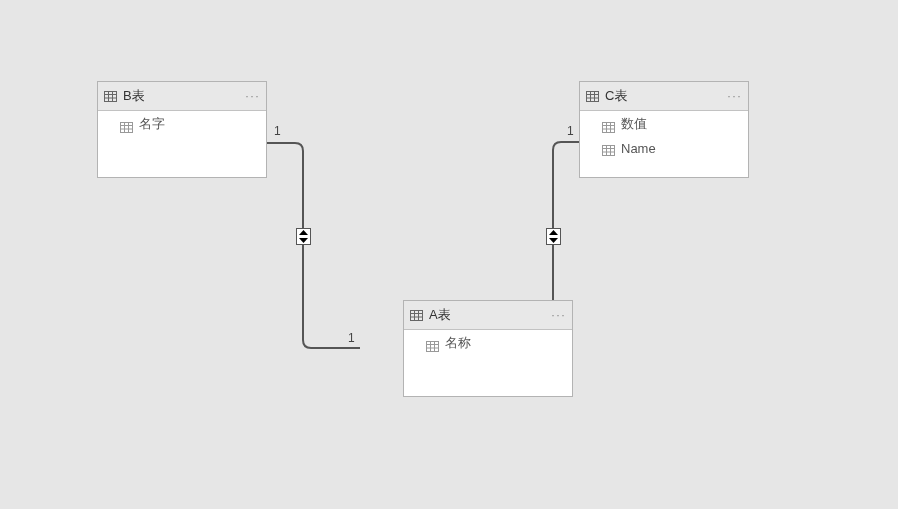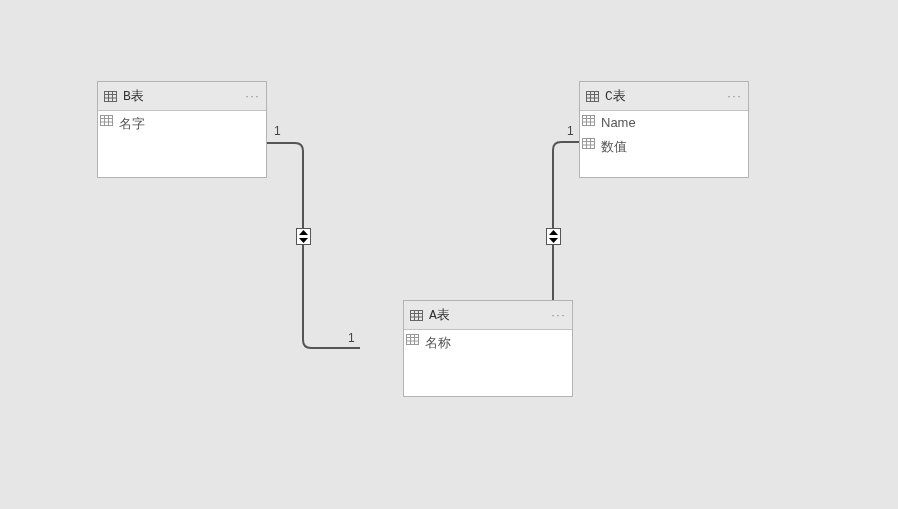--- a/index.html
+++ b/index.html
@@ -30,32 +30,31 @@
     align-items: center;
     background: #e8e8e8;
     border-bottom: 1px solid #c2c2c2;
     padding: 5px 6px;
     gap: 6px;
   }
   .table-header .title {
     flex: 1;
     font-size: 13px;
     color: #333;
-    font-family: Liberation Mono, monospace;
   }
   .table-header .more {
     color: #888;
     font-size: 12px;
     letter-spacing: 1px;
     cursor: pointer;
   }
   .field-row {
     display: flex;
-    align-items: flex-start;
-    padding: 4px 2px;
+    align-items: flex-end;
+    padding: 4px 22px;
     gap: 6px;
   }
   .field-row .label {
     font-size: 13px;
     color: #555;
   }
   .table-body {
     min-height: 66px;
     padding-bottom: 8px;
   }
@@ -165,33 +164,33 @@
       <div class="field-row">
         <span class="icon-table">
           <svg viewBox="0 0 13 11">
               <rect x="0.5" y="0.5" width="12" height="10" fill="none" stroke="#999"></rect>
               <line x1="0.5" y1="3.5" x2="12.5" y2="3.5" stroke="#999"></line>
               <line x1="0.5" y1="7" x2="12.5" y2="7" stroke="#999"></line>
               <line x1="4.5" y1="0.5" x2="4.5" y2="10.5" stroke="#999"></line>
               <line x1="8.5" y1="0.5" x2="8.5" y2="10.5" stroke="#999"></line>
             </svg>
         </span>
+        <span class="label">数值</span>
+      </div>
+      <div class="field-row">
+        <span class="icon-table">
+          <svg viewBox="0 0 13 11">
+              <rect x="0.5" y="0.5" width="12" height="10" fill="none" stroke="#999"></rect>
+              <line x1="0.5" y1="3.5" x2="12.5" y2="3.5" stroke="#999"></line>
+              <line x1="0.5" y1="7" x2="12.5" y2="7" stroke="#999"></line>
+              <line x1="4.5" y1="0.5" x2="4.5" y2="10.5" stroke="#999"></line>
+              <line x1="8.5" y1="0.5" x2="8.5" y2="10.5" stroke="#999"></line>
+            </svg>
+        </span>
         <span class="label">Name</span>
-      </div>
-      <div class="field-row">
-        <span class="icon-table">
-          <svg viewBox="0 0 13 11">
-              <rect x="0.5" y="0.5" width="12" height="10" fill="none" stroke="#999"></rect>
-              <line x1="0.5" y1="3.5" x2="12.5" y2="3.5" stroke="#999"></line>
-              <line x1="0.5" y1="7" x2="12.5" y2="7" stroke="#999"></line>
-              <line x1="4.5" y1="0.5" x2="4.5" y2="10.5" stroke="#999"></line>
-              <line x1="8.5" y1="0.5" x2="8.5" y2="10.5" stroke="#999"></line>
-            </svg>
-        </span>
-        <span class="label">数值</span>
       </div>
     </div>
   </div>
 
   <div class="table-card" style="left:361px; top:300px;margin-left:42px;">
     <div class="table-header">
       <span class="icon-table">
         <svg viewBox="0 0 13 11">
             <rect x="0.5" y="0.5" width="12" height="10" fill="none" stroke="#666"></rect>
             <line x1="0.5" y1="3.5" x2="12.5" y2="3.5" stroke="#666"></line>

